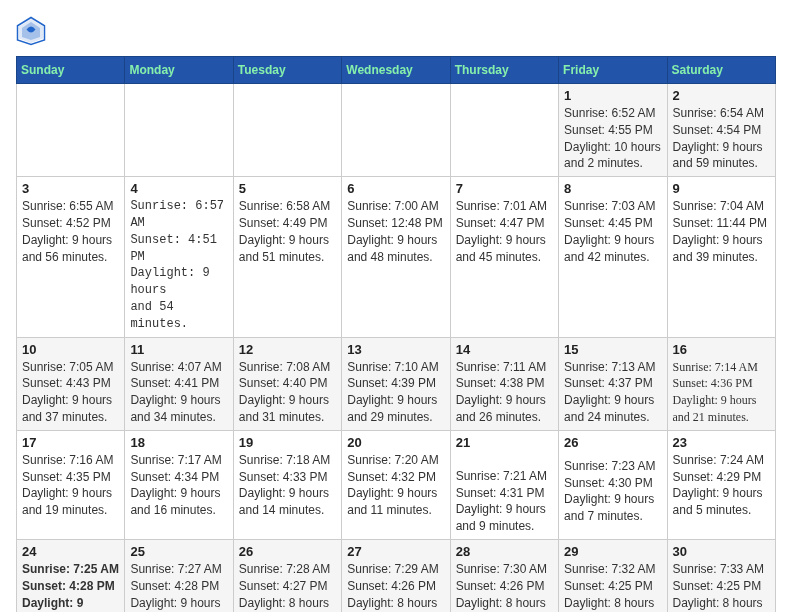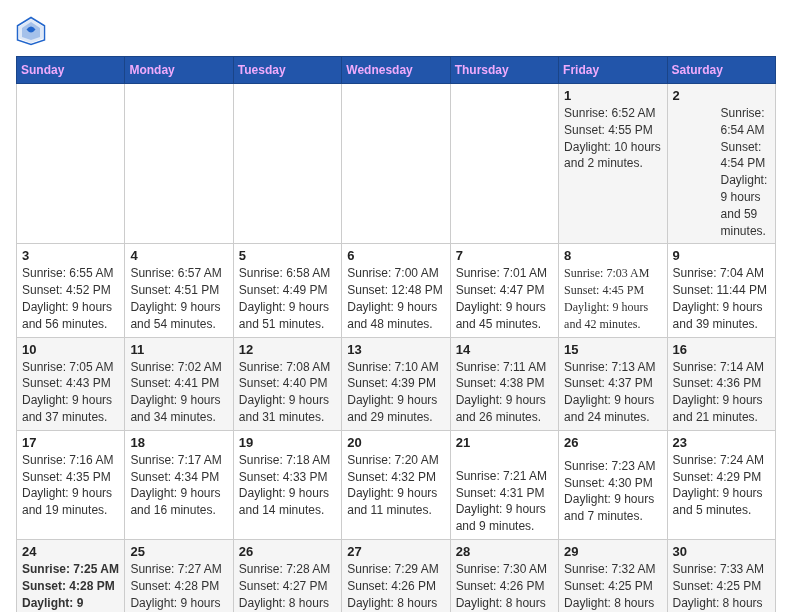--- a/index.html
+++ b/index.html
@@ -52,21 +52,21 @@
       font-size: 16px;
       color: #444;
     }
     table {
       width: 100%;
       border-collapse: collapse;
       table-layout: fixed;
     }
     thead tr th {
       background-color: #2255aa;
-      color: #f0abfc;
+      color: #86efac;
       font-size: 12px;
       font-weight: bold;
       padding: 6px 4px;
       text-align: left;
       border: 1px solid #1a4488;
     }
     tbody tr td {
       vertical-align: top;
       border: 1px solid #ccc;
       padding: 4px 5px;
@@ -137,37 +137,37 @@
         <td class="empty-cell"></td>
         <td>
           <span class="day-num">1</span>
           <div class="day-info" style="white-space: pre-line;">Sunrise: 6:52 AM
 Sunset: 4:55 PM
 Daylight: 10 hours
 and 2 minutes.</div>
         </td>
         <td>
           <span class="day-num">2</span>
-          <div class="day-info" style="white-space: pre-line; margin-left: 48px;">Sunrise: 6:54 AM
+          <div class="day-info" style="white-space: pre-line;">Sunrise: 6:54 AM
 Sunset: 4:54 PM
 Daylight: 9 hours
 and 59 minutes.</div>
         </td>
       </tr>
       <tr>
         <td>
           <span class="day-num">3</span>
           <div class="day-info" style="white-space: pre-line;">Sunrise: 6:55 AM
 Sunset: 4:52 PM
 Daylight: 9 hours
 and 56 minutes.</div>
         </td>
         <td>
           <span class="day-num">4</span>
-          <div class="day-info" style="white-space: pre-line;">Sunrise: 6:57 AM
+          <div class="day-info" style="white-space: pre-line; font-family: Liberation Mono, monospace;">Sunrise: 6:57 AM
 Sunset: 4:51 PM
 Daylight: 9 hours
 and 54 minutes.</div>
         </td>
         <td>
           <span class="day-num">5</span>
           <div class="day-info" style="white-space: pre-line;">Sunrise: 6:58 AM
 Sunset: 4:49 PM
 Daylight: 9 hours
 and 51 minutes.</div>
@@ -181,21 +181,21 @@
         </td>
         <td>
           <span class="day-num">7</span>
           <div class="day-info" style="white-space: pre-line;">Sunrise: 7:01 AM
 Sunset: 4:47 PM
 Daylight: 9 hours
 and 45 minutes.</div>
         </td>
         <td>
           <span class="day-num">8</span>
-          <div class="day-info" style="white-space: pre-line; font-family: Liberation Serif, serif;">Sunrise: 7:03 AM
+          <div class="day-info" style="white-space: pre-line;">Sunrise: 7:03 AM
 Sunset: 4:45 PM
 Daylight: 9 hours
 and 42 minutes.</div>
         </td>
         <td>
           <span class="day-num">9</span>
           <div class="day-info" style="white-space: pre-line;">Sunrise: 7:04 AM
 Sunset: 11:44 PM
 Daylight: 9 hours
 and 39 minutes.</div>
@@ -204,21 +204,21 @@
       <tr>
         <td>
           <span class="day-num">10</span>
           <div class="day-info" style="white-space: pre-line;">Sunrise: 7:05 AM
 Sunset: 4:43 PM
 Daylight: 9 hours
 and 37 minutes.</div>
         </td>
         <td>
           <span class="day-num">11</span>
-          <div class="day-info" style="white-space: pre-line;">Sunrise: 7:02 AM
+          <div class="day-info" style="white-space: pre-line;">Sunrise: 4:07 AM
 Sunset: 4:41 PM
 Daylight: 9 hours
 and 34 minutes.</div>
         </td>
         <td>
           <span class="day-num">12</span>
           <div class="day-info" style="white-space: pre-line;">Sunrise: 7:08 AM
 Sunset: 4:40 PM
 Daylight: 9 hours
 and 31 minutes.</div>
@@ -239,21 +239,21 @@
         </td>
         <td>
           <span class="day-num">15</span>
           <div class="day-info" style="white-space: pre-line;">Sunrise: 7:13 AM
 Sunset: 4:37 PM
 Daylight: 9 hours
 and 24 minutes.</div>
         </td>
         <td>
           <span class="day-num">16</span>
-          <div class="day-info" style="white-space: pre-line;">Sunrise: 7:14 AM
+          <div class="day-info" style="white-space: pre-line; font-family: Liberation Serif, serif;">Sunrise: 7:14 AM
 Sunset: 4:36 PM
 Daylight: 9 hours
 and 21 minutes.</div>
         </td>
       </tr>
       <tr>
         <td>
           <span class="day-num">17</span>
           <div class="day-info" style="white-space: pre-line;">Sunrise: 7:16 AM
 Sunset: 4:35 PM

